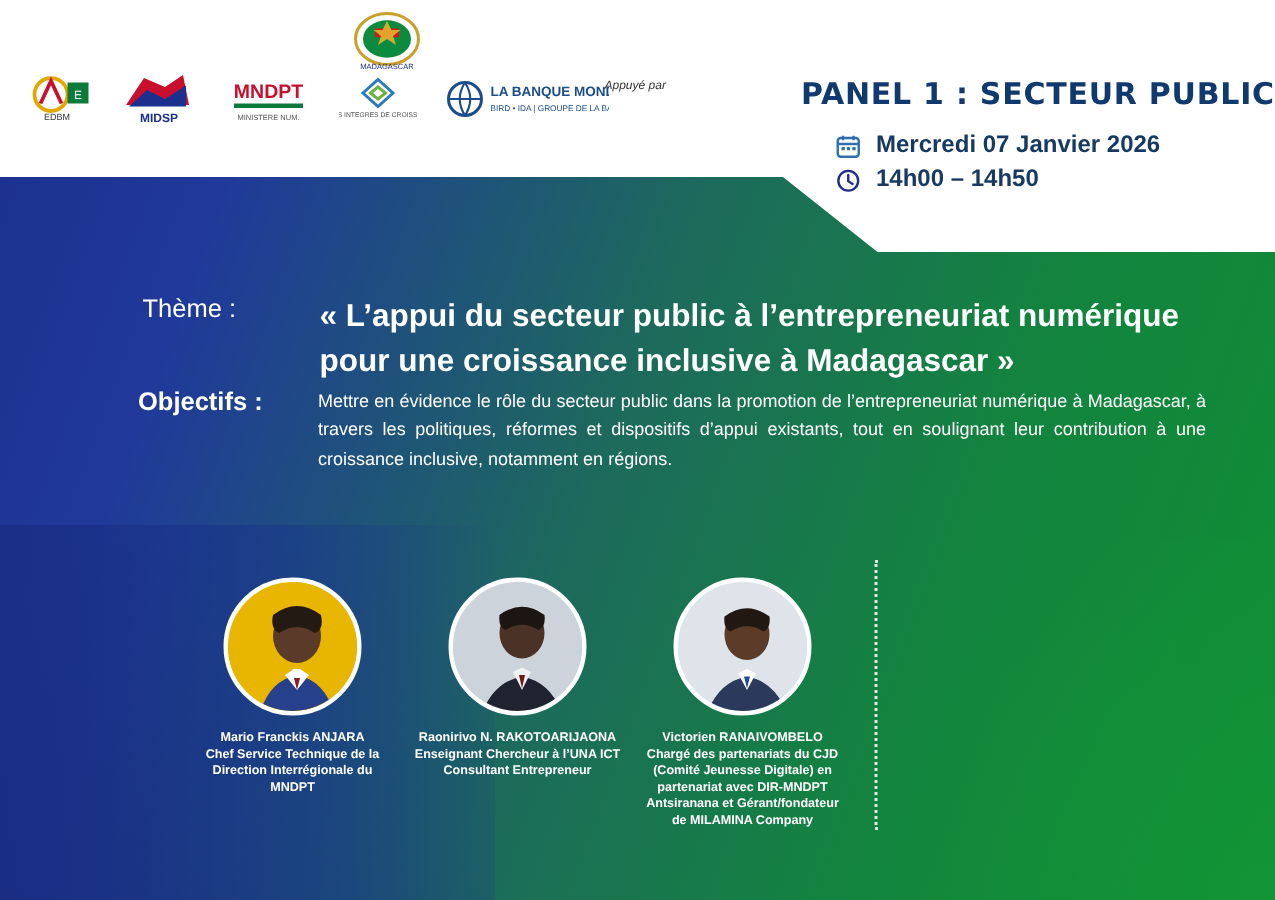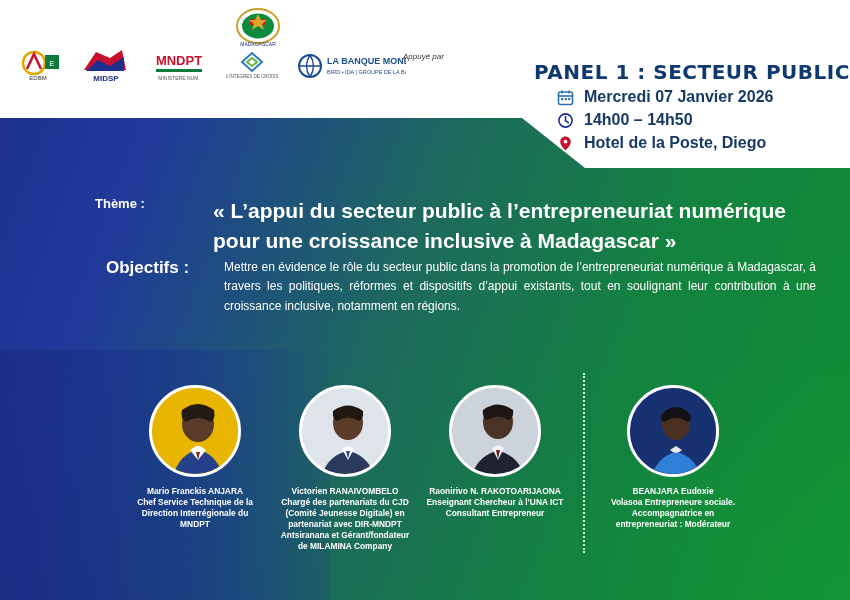--- a/index.html
+++ b/index.html
@@ -46,21 +46,21 @@
     position: absolute; left: 228px; top: 6px;
     width: 60px; height: 44px;
   }
   .appuye {
     position: absolute; left: 388px; top: 52px;
     font-size: 8px; color: #333; font-style: italic; margin-left: 15px;
   }
 
   
   .panel-title {
-    position: absolute; left: 534px; top: 60px;
+    position: absolute; left: 534px; top: 50px;
     font-family: "DejaVu Sans", sans-serif;
     font-size: 20px; font-weight: bold; letter-spacing: 0.5px;
     color: #10396f;
   }
   .info-list {
     position: absolute; left: 556px; top: 88px;
     display: flex; flex-direction: column; gap: 5px;
   }
   .info-row { display: flex; align-items: center; gap: 10px; text-align: center; }
   .info-ico { width: 18px; height: 18px; display: flex; align-items: center; justify-content: center; }
@@ -70,30 +70,30 @@
   }
 
   
   .theme-row {
     position: absolute; left: 95px; top: 196px;
     width: 710px;
     display: flex; align-items: flex-start;
   }
   .label-theme {
     width: 118px; flex: none;
-    font-size: 13px; font-weight: bold; color: #ffffff;
+    font-size: 17px; font-weight: normal; color: #ffffff;
   }
   .theme-text {
     font-size: 21px; font-weight: bold; color: #ffffff; line-height: 1.42;
     width: 590px;
   }
   .obj-row {
-    position: absolute; left: 106px; top: 258px;
+    position: absolute; left: 92px; top: 258px;
     width: 712px;
-    display: flex; align-items: flex-start;
+    display: flex; align-items: flex-start; justify-content: space-between;
   }
   .label-obj {
     width: 118px; flex: none;
     font-size: 17px; font-weight: bold; color: #ffffff;
   }
   .obj-text {
     font-size: 12px; color: #ffffff; line-height: 1.62;
     text-align: justify; width: 592px;
   }
 
@@ -228,29 +228,20 @@
     </div>
     <div class="info-row">
       <span class="info-ico">
         <svg width="17" height="17" viewBox="0 0 17 17">
           <circle cx="8.5" cy="8.5" r="6.6" fill="none" stroke="#1b2f8c" stroke-width="1.6"></circle>
           <path d="M8.5 4.6 V8.8 L11.4 10.6" fill="none" stroke="#1b2f8c" stroke-width="1.6" stroke-linecap="round"></path>
         </svg>
       </span>
       <span class="info-text">14h00 – 14h50</span>
     </div>
-    <div class="info-row">
-      <span class="info-ico">
-        <svg width="17" height="17" viewBox="0 0 17 17">
-          <path d="M8.5 1.6 c-3 0-5.3 2.3-5.3 5.2 0 3.8 5.3 8.6 5.3 8.6 s5.3-4.8 5.3-8.6 c0-2.9-2.3-5.2-5.3-5.2z" fill="#c8102e"></path>
-          <circle cx="8.5" cy="6.6" r="1.9" fill="#fff"></circle>
-        </svg>
-      </span>
-      <span class="info-text">Hotel de la Poste, Diego</span>
-    </div>
   </div>
 
   <div class="theme-row">
     <div class="label-theme">Thème :</div>
     <div class="theme-text">« L’appui du secteur public à l’entrepreneuriat numérique pour une croissance inclusive à Madagascar »</div>
   </div>
 
   <div class="obj-row">
     <div class="label-obj">Objectifs :</div>
     <div class="obj-text">Mettre en évidence le rôle du secteur public dans la promotion de l’entrepreneuriat numérique à Madagascar, à travers les politiques, réformes et dispositifs d’appui existants, tout en soulignant leur contribution à une croissance inclusive, notamment en régions.</div>
@@ -269,58 +260,45 @@
           <path d="M20 92 q6 -26 26 -30 q20 4 26 30z" fill="#27408b"></path>
           <path d="M38 62 l8 10 l8 -10 l-6 -4 h-4z" fill="#ffffff"></path>
           <path d="M44 64 l2 8 l2 -8z" fill="#8b1a1a"></path>
         </svg>
       </div>
       <div class="sp-name">Mario Franckis ANJARA</div>
       <div class="sp-name">Chef Service Technique de la Direction Interrégionale du MNDPT</div>
     </div>
 
     <div class="speaker">
+      <div class="avatar-wrap" style="background:#cdd3da;">
+        <svg width="92" height="92" viewBox="0 0 92 92">
+          <circle cx="46" cy="46" r="46" fill="#cdd3da"></circle>
+          <ellipse cx="46" cy="34" rx="15" ry="17" fill="#4a3226"></ellipse>
+          <path d="M31 22 q15 -11 30 0 q1 8 -4 10 q-11 -7 -22 0 q-5 -2 -4 -10z" fill="#1d1512"></path>
+          <path d="M18 92 q7 -25 28 -29 q21 4 28 29z" fill="#1f2330"></path>
+          <path d="M40 60 l6 12 l6 -12 l-6 -3z" fill="#f2f2f2"></path>
+          <path d="M44 62 l2 9 l2 -9z" fill="#6b1d1d"></path>
+        </svg>
+      </div>
+      <div class="sp-name">Raonirivo N. RAKOTOARIJAONA</div>
+      <div class="sp-name">Enseignant Chercheur à l’UNA ICT Consultant Entrepreneur</div>
+    </div>
+
+    <div class="speaker">
       <div class="avatar-wrap" style="background:#dfe4ea;">
         <svg width="92" height="92" viewBox="0 0 92 92">
           <circle cx="46" cy="46" r="46" fill="#dfe4ea"></circle>
           <ellipse cx="46" cy="35" rx="15" ry="17" fill="#5b3c29"></ellipse>
           <path d="M31 23 q15 -11 30 0 q1 8 -4 10 q-11 -7 -22 0 q-5 -2 -4 -10z" fill="#221812"></path>
           <path d="M18 92 q7 -25 28 -29 q21 4 28 29z" fill="#2b3a5c"></path>
           <path d="M40 61 l6 11 l6 -11 l-6 -3z" fill="#ffffff"></path>
           <path d="M44 63 l2 8 l2 -8z" fill="#2a4a8b"></path>
         </svg>
       </div>
       <div class="sp-name">Victorien RANAIVOMBELO</div>
       <div class="sp-name">Chargé des partenariats du CJD (Comité Jeunesse Digitale) en partenariat avec DIR-MNDPT Antsiranana et Gérant/fondateur de MILAMINA Company</div>
     </div>
 
-    <div class="speaker">
-      <div class="avatar-wrap" style="background:#cdd3da;">
-        <svg width="92" height="92" viewBox="0 0 92 92">
-          <circle cx="46" cy="46" r="46" fill="#cdd3da"></circle>
-          <ellipse cx="46" cy="34" rx="15" ry="17" fill="#4a3226"></ellipse>
-          <path d="M31 22 q15 -11 30 0 q1 8 -4 10 q-11 -7 -22 0 q-5 -2 -4 -10z" fill="#1d1512"></path>
-          <path d="M18 92 q7 -25 28 -29 q21 4 28 29z" fill="#1f2330"></path>
-          <path d="M40 60 l6 12 l6 -12 l-6 -3z" fill="#f2f2f2"></path>
-          <path d="M44 62 l2 9 l2 -9z" fill="#6b1d1d"></path>
-        </svg>
-      </div>
-      <div class="sp-name">Raonirivo N. RAKOTOARIJAONA</div>
-      <div class="sp-name">Enseignant Chercheur à l’UNA ICT Consultant Entrepreneur</div>
-    </div>
-
-    <div class="speaker" style="margin-left:28px;">
-      <div class="avatar-wrap" style="background:#1b2f8c;">
-        <svg width="92" height="92" viewBox="0 0 92 92">
-          <circle cx="46" cy="46" r="46" fill="#17306f"></circle>
-          <ellipse cx="46" cy="36" rx="14" ry="16" fill="#4a2f22"></ellipse>
-          <path d="M32 26 q14 -14 28 0 q2 6 -2 8 q-12 -8 -24 0 q-4 -2 -2 -8z" fill="#141014"></path>
-          <path d="M20 92 q7 -24 26 -28 q20 4 26 28z" fill="#2f7fd6"></path>
-          <path d="M40 62 q6 6 12 0 l-6 -4z" fill="#e8e8e8"></path>
-        </svg>
-      </div>
-      <div class="sp-name">BEANJARA Eudoxie</div>
-      <div class="sp-name">Volasoa Entrepreneure sociale. Accompagnatrice en entrepreneuriat : Modérateur</div>
-    </div>
 
   </div>
 
 </div>
 
 </body></html>

